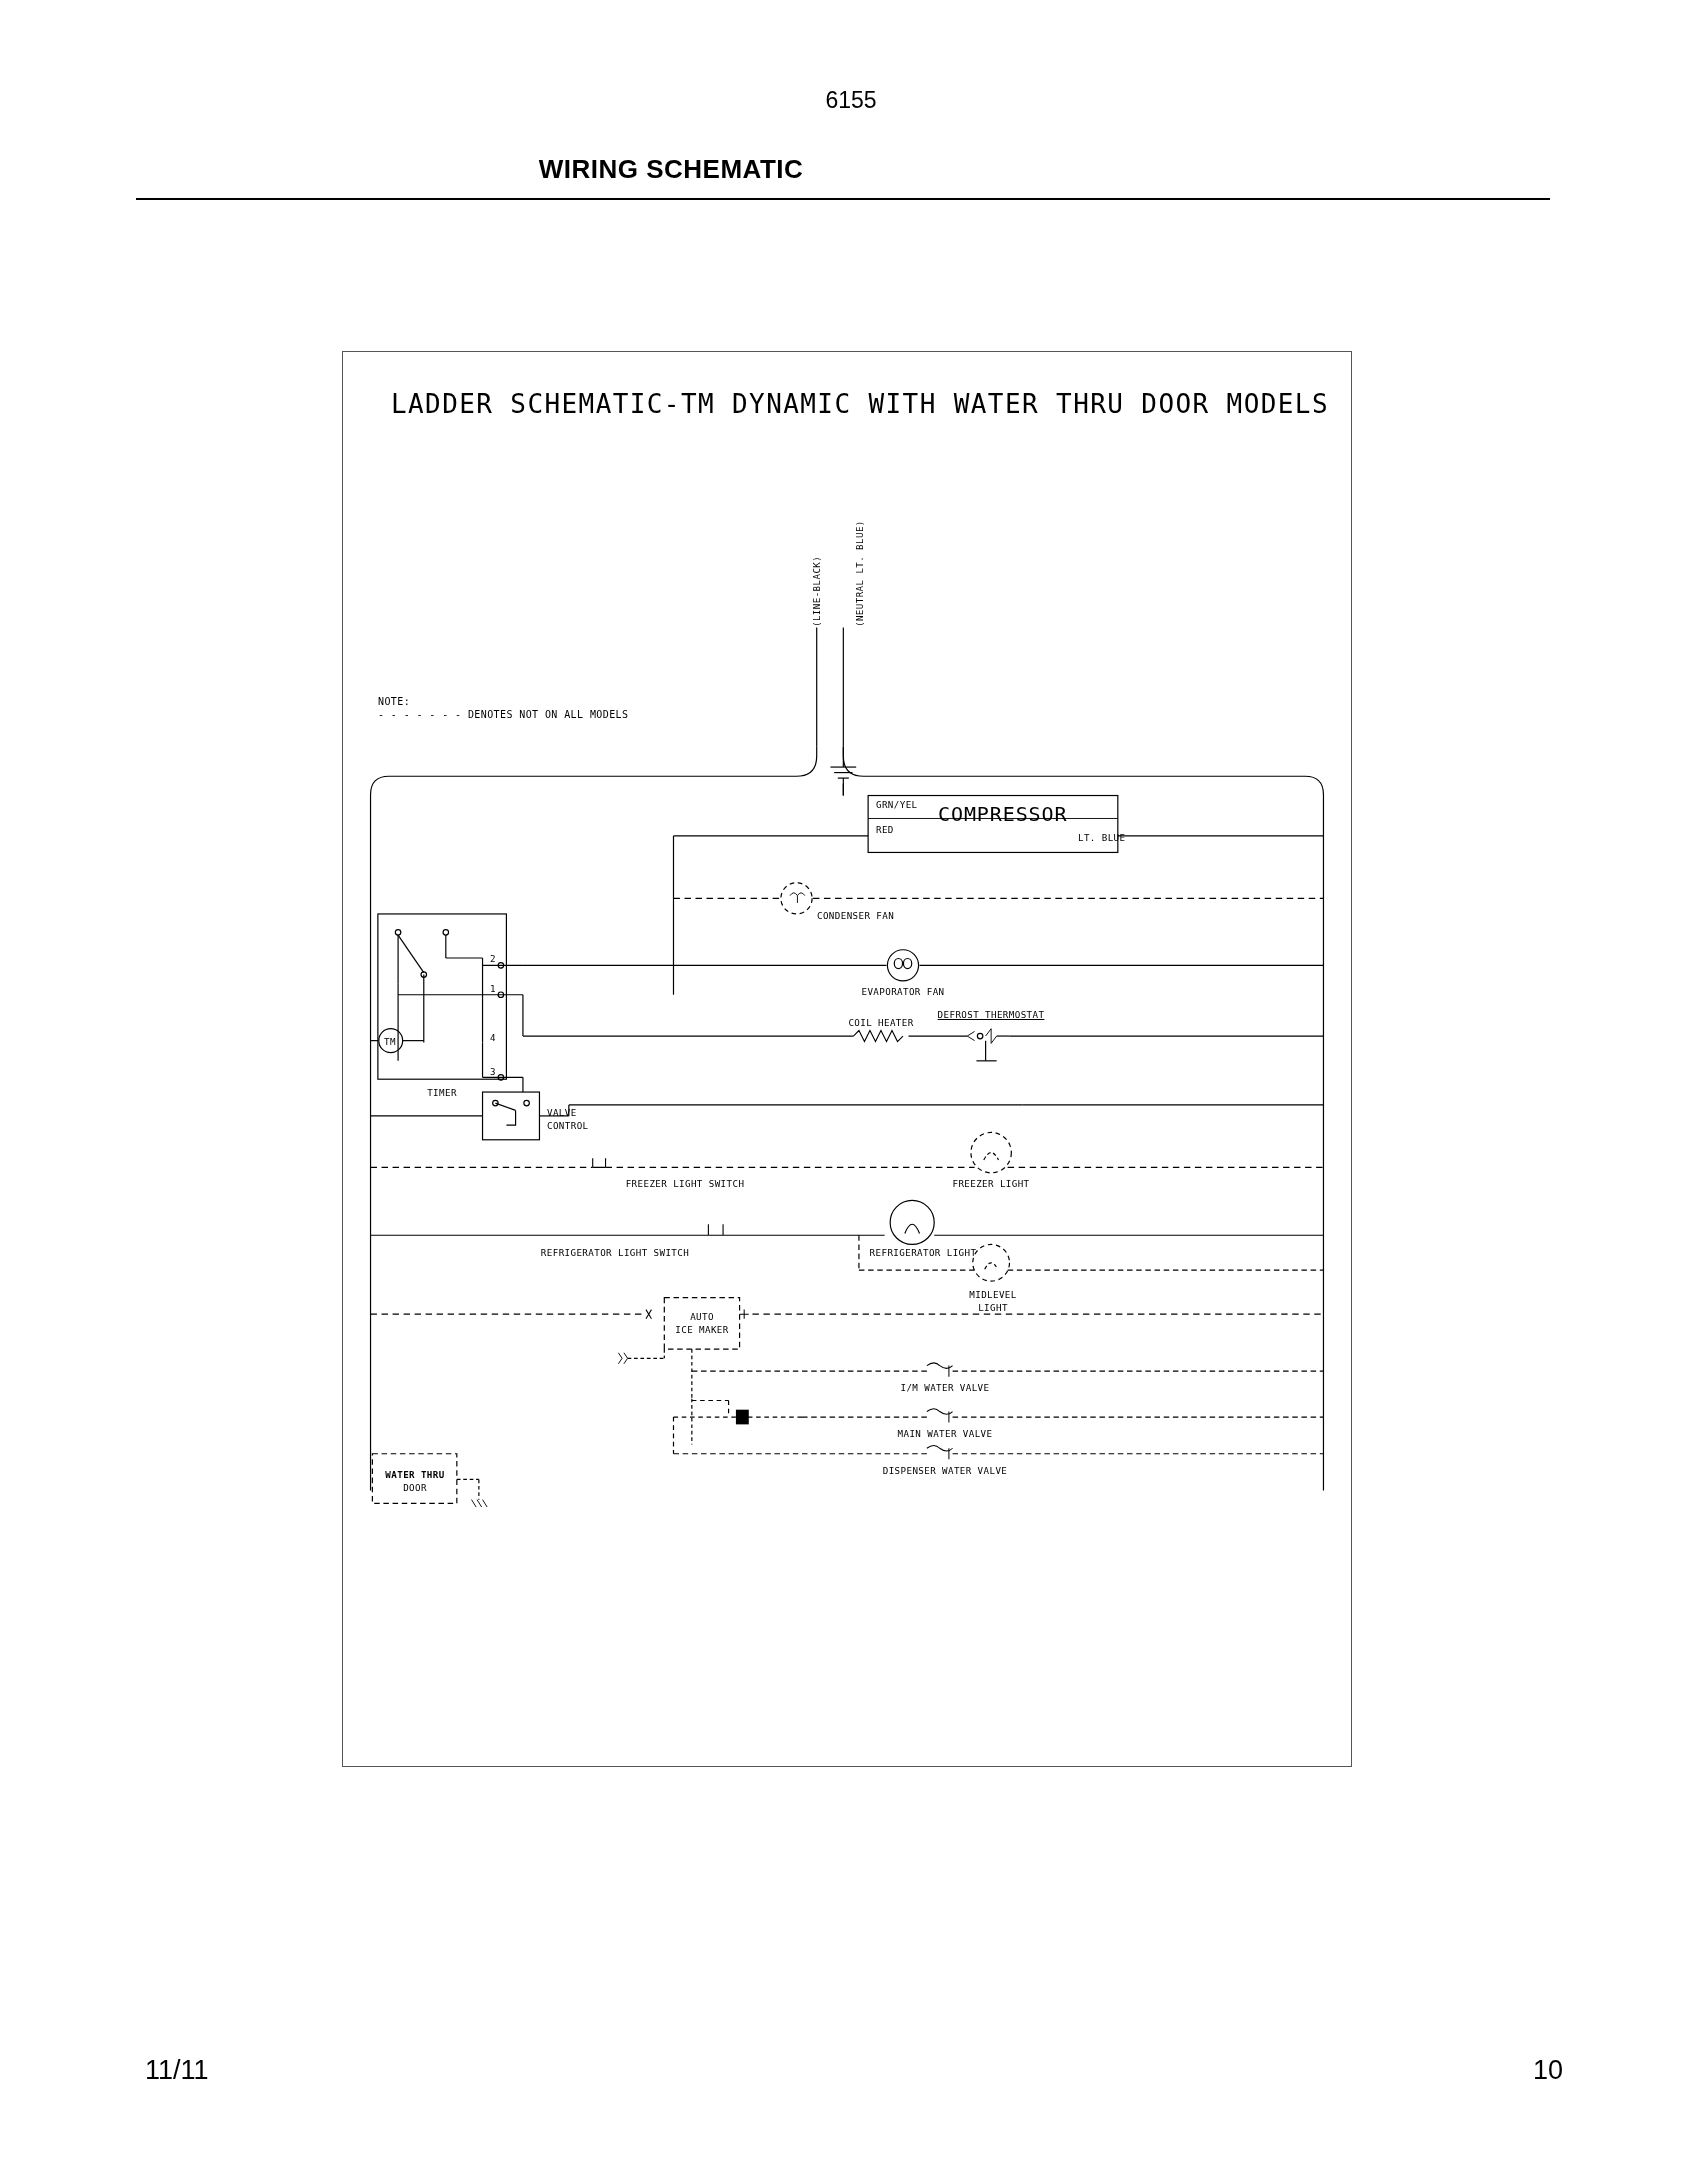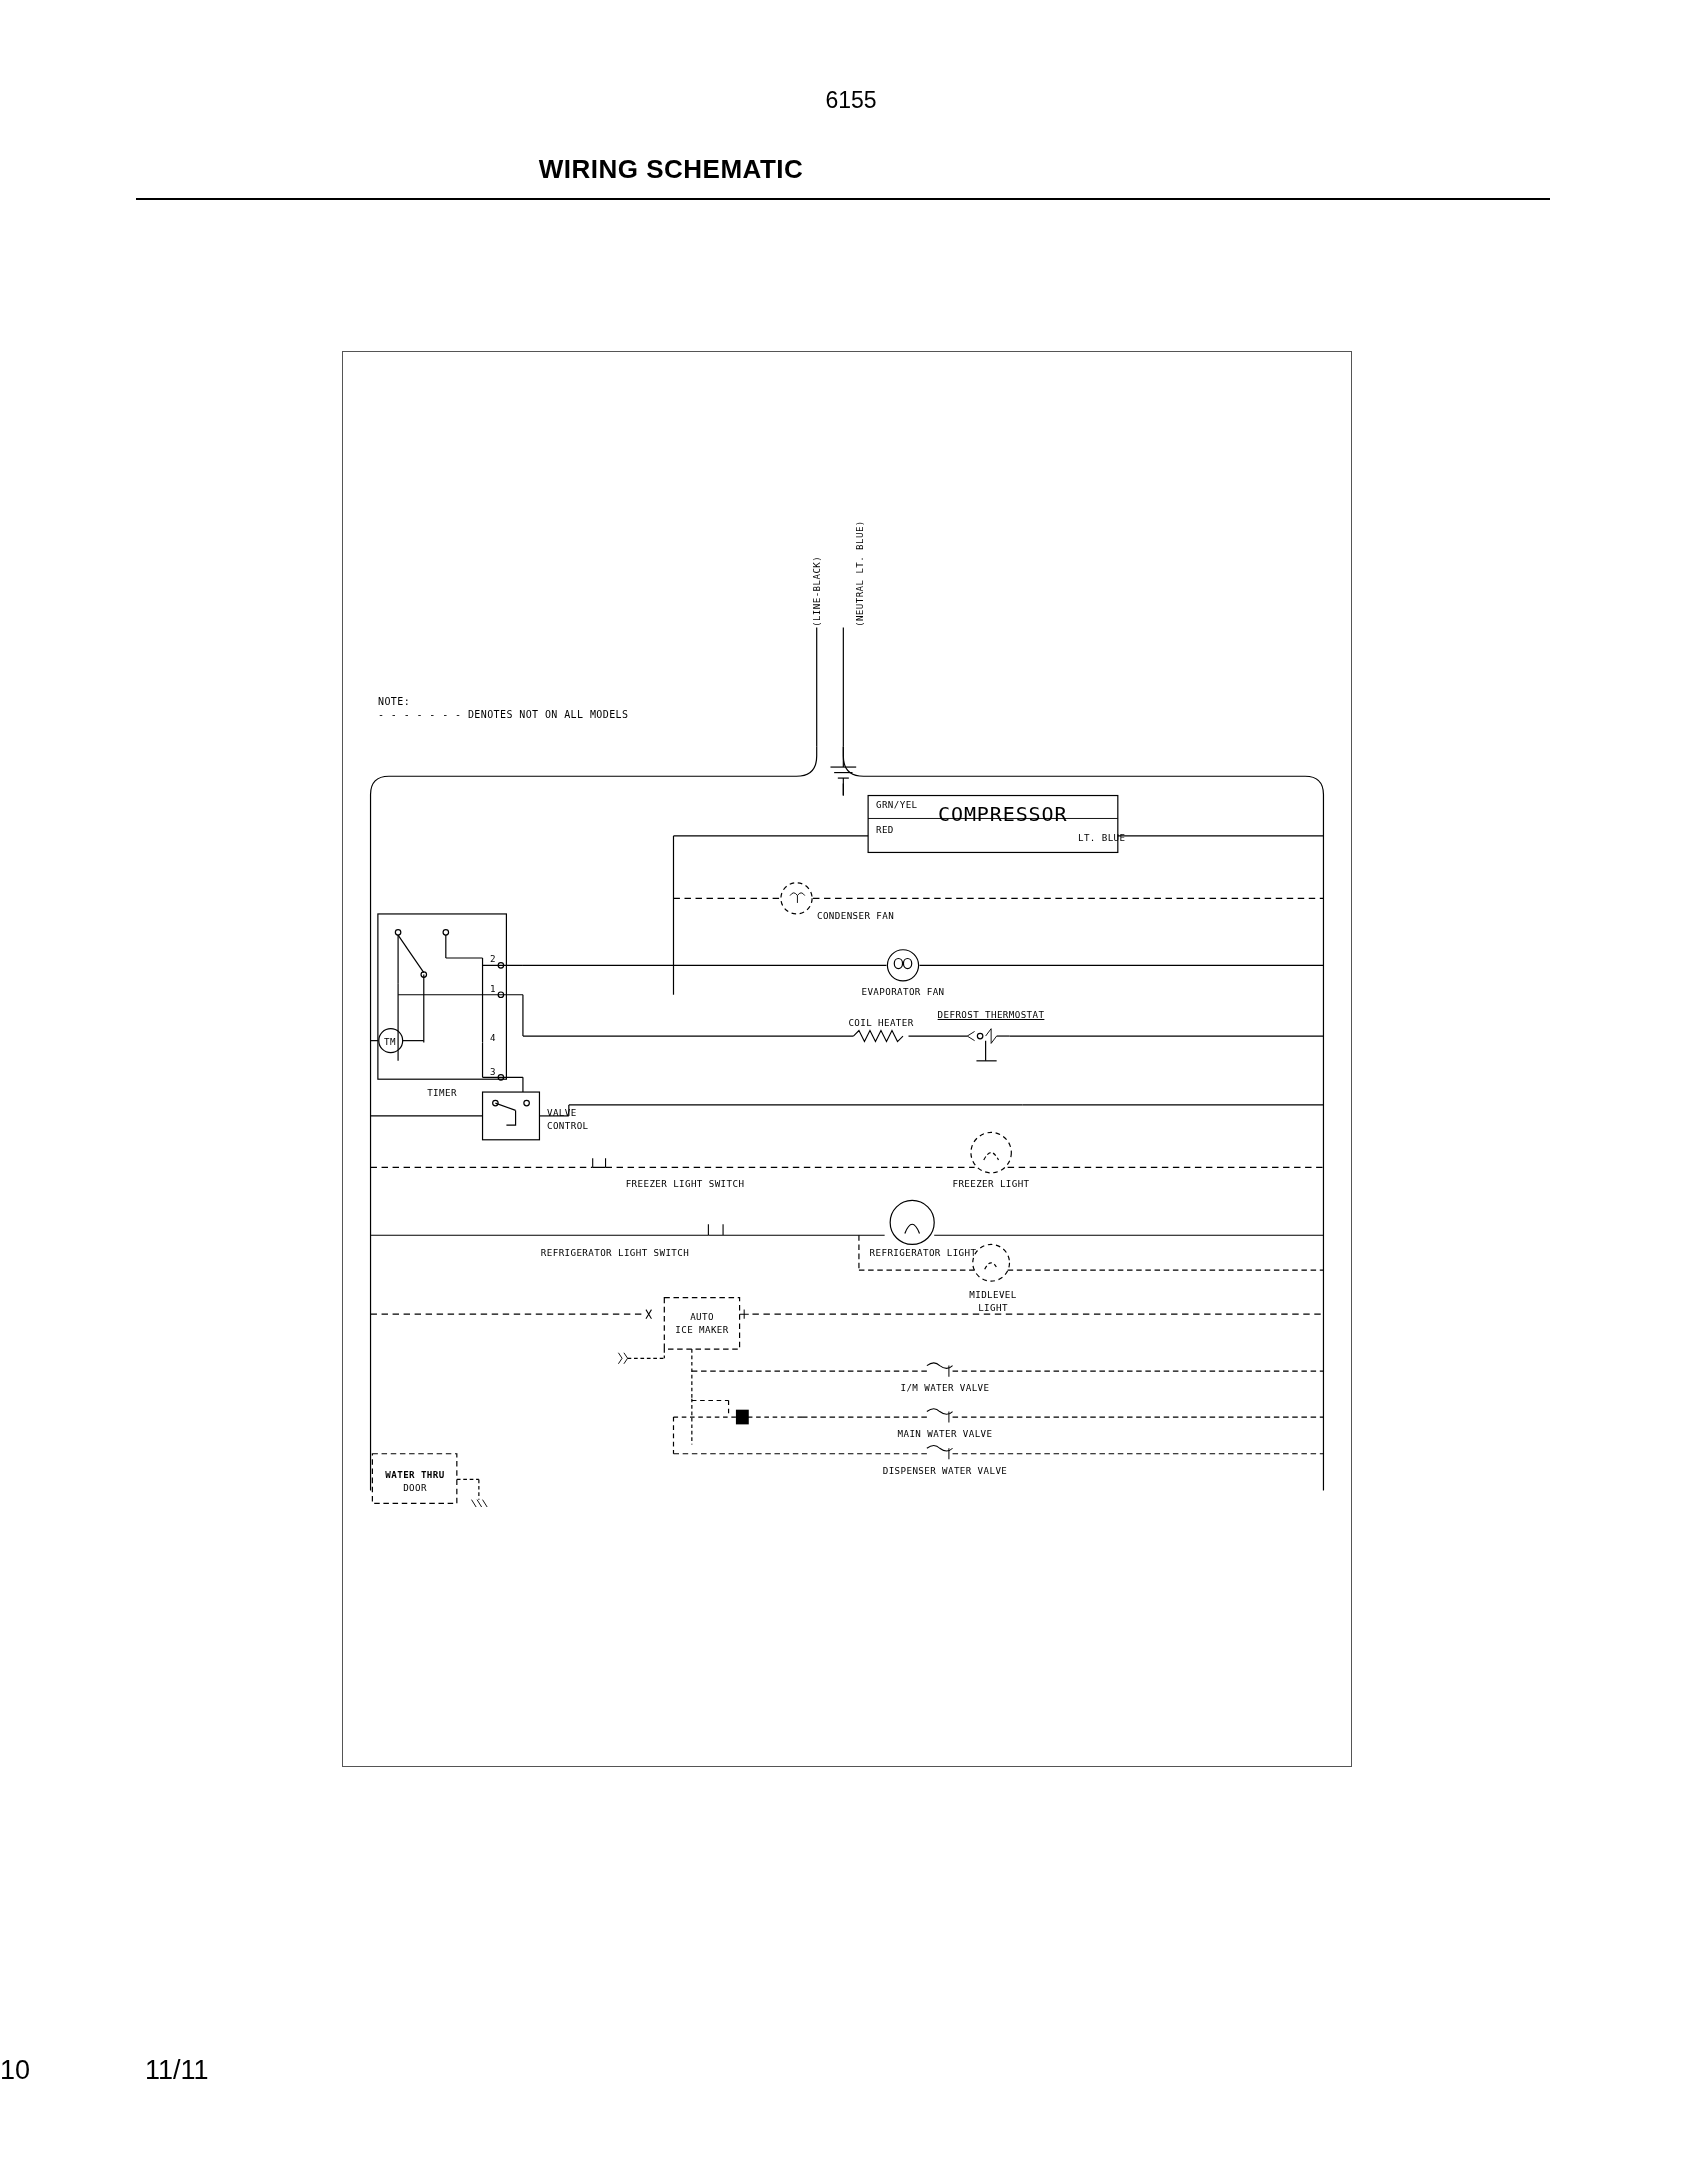--- a/index.html
+++ b/index.html
@@ -50,21 +50,21 @@
     position: absolute;
     bottom: 96px;
     left: 145px;
     font-size: 27px;
   }
   .footer-center {
     position: absolute;
     bottom: 96px;
     left: 0;
     width: 1563px;
-    text-align: left;
+    text-align: right;
     font-size: 27px;
   }
 
   
   .schematic-frame {
     position: absolute;
     left: 342px;
     top: 351px;
     width: 1008px;
     height: 1414px;
@@ -115,20 +115,21 @@
 </style>
 </head>
 <body>
 
 <div class="page-number-top">6155</div>
 <div class="doc-title">WIRING SCHEMATIC</div>
 <div class="header-rule"></div>
 
 <div class="schematic-frame">
 
+  <div class="schematic-title">LADDER SCHEMATIC-TM DYNAMIC WITH WATER THRU DOOR MODELS</div>
 
   <svg class="wires" viewBox="0 0 1098 1540">
     <g stroke="#000" fill="none" stroke-width="1.3">
 
       <line x1="516" y1="300" x2="516" y2="430"></line>
       <line x1="545" y1="300" x2="545" y2="430"></line>
 
       <line x1="545" y1="430" x2="545" y2="452"></line>
       <line x1="531" y1="452" x2="559" y2="452"></line>
       <line x1="535" y1="458" x2="555" y2="458"></line>

